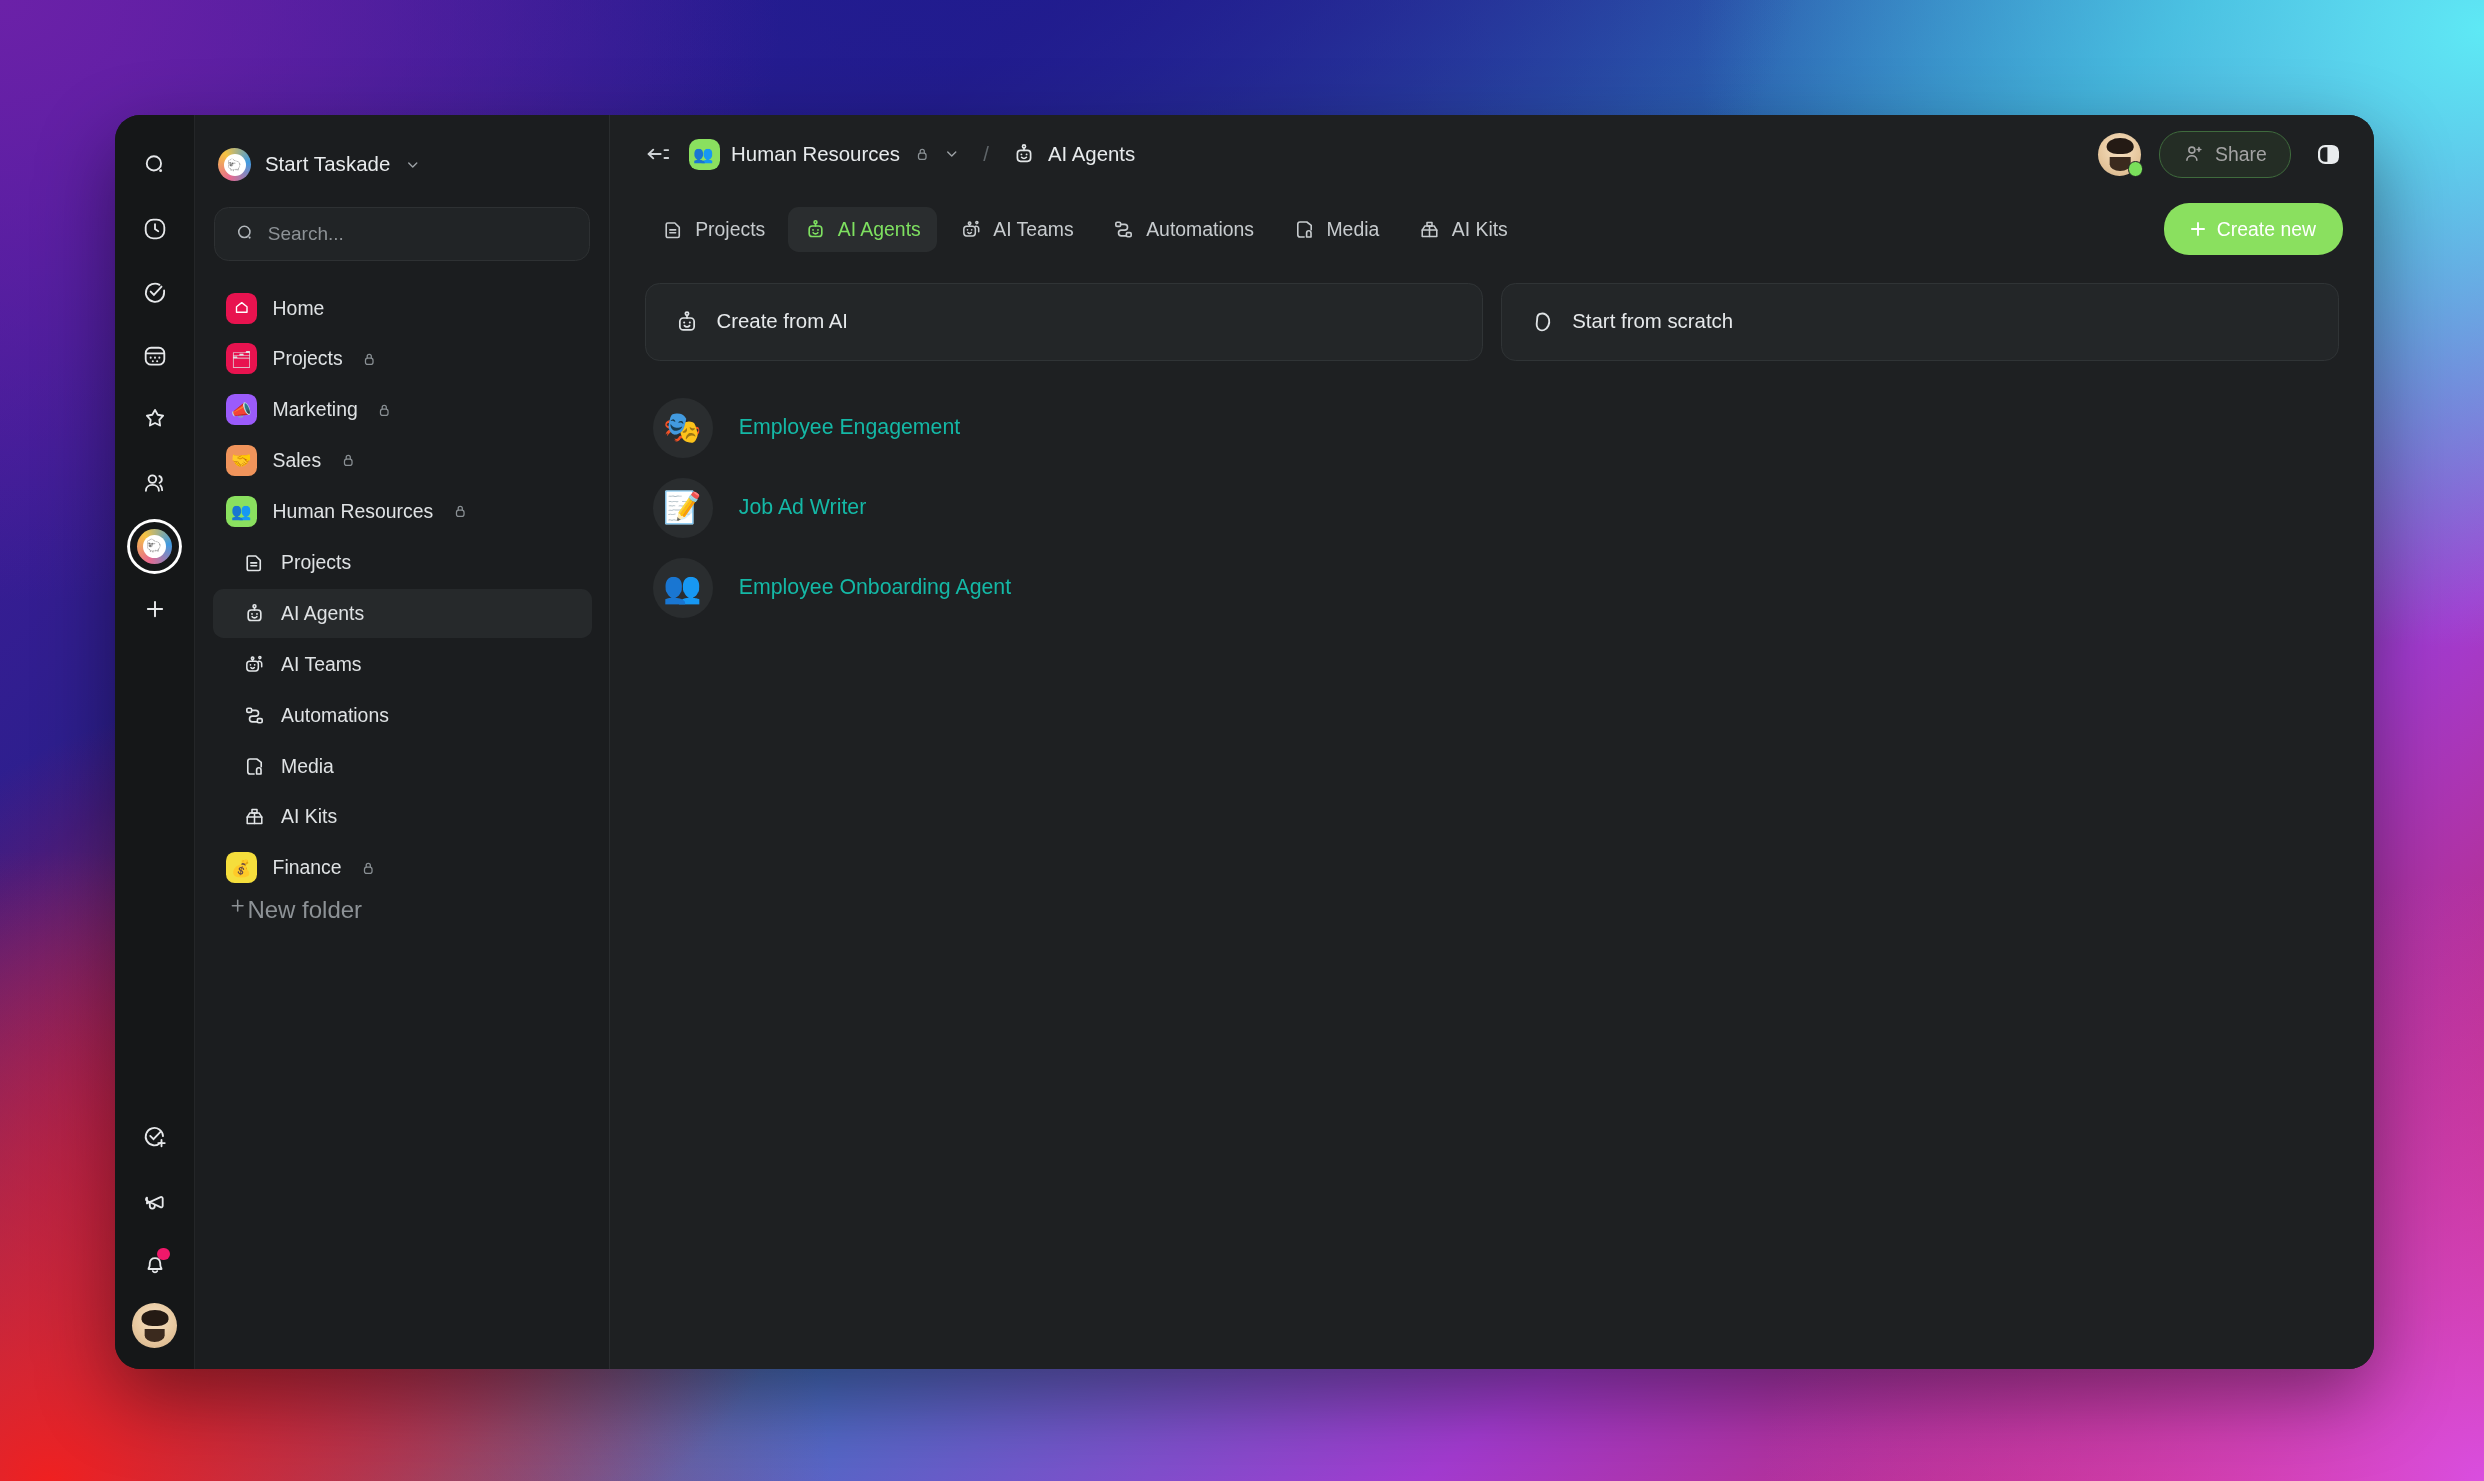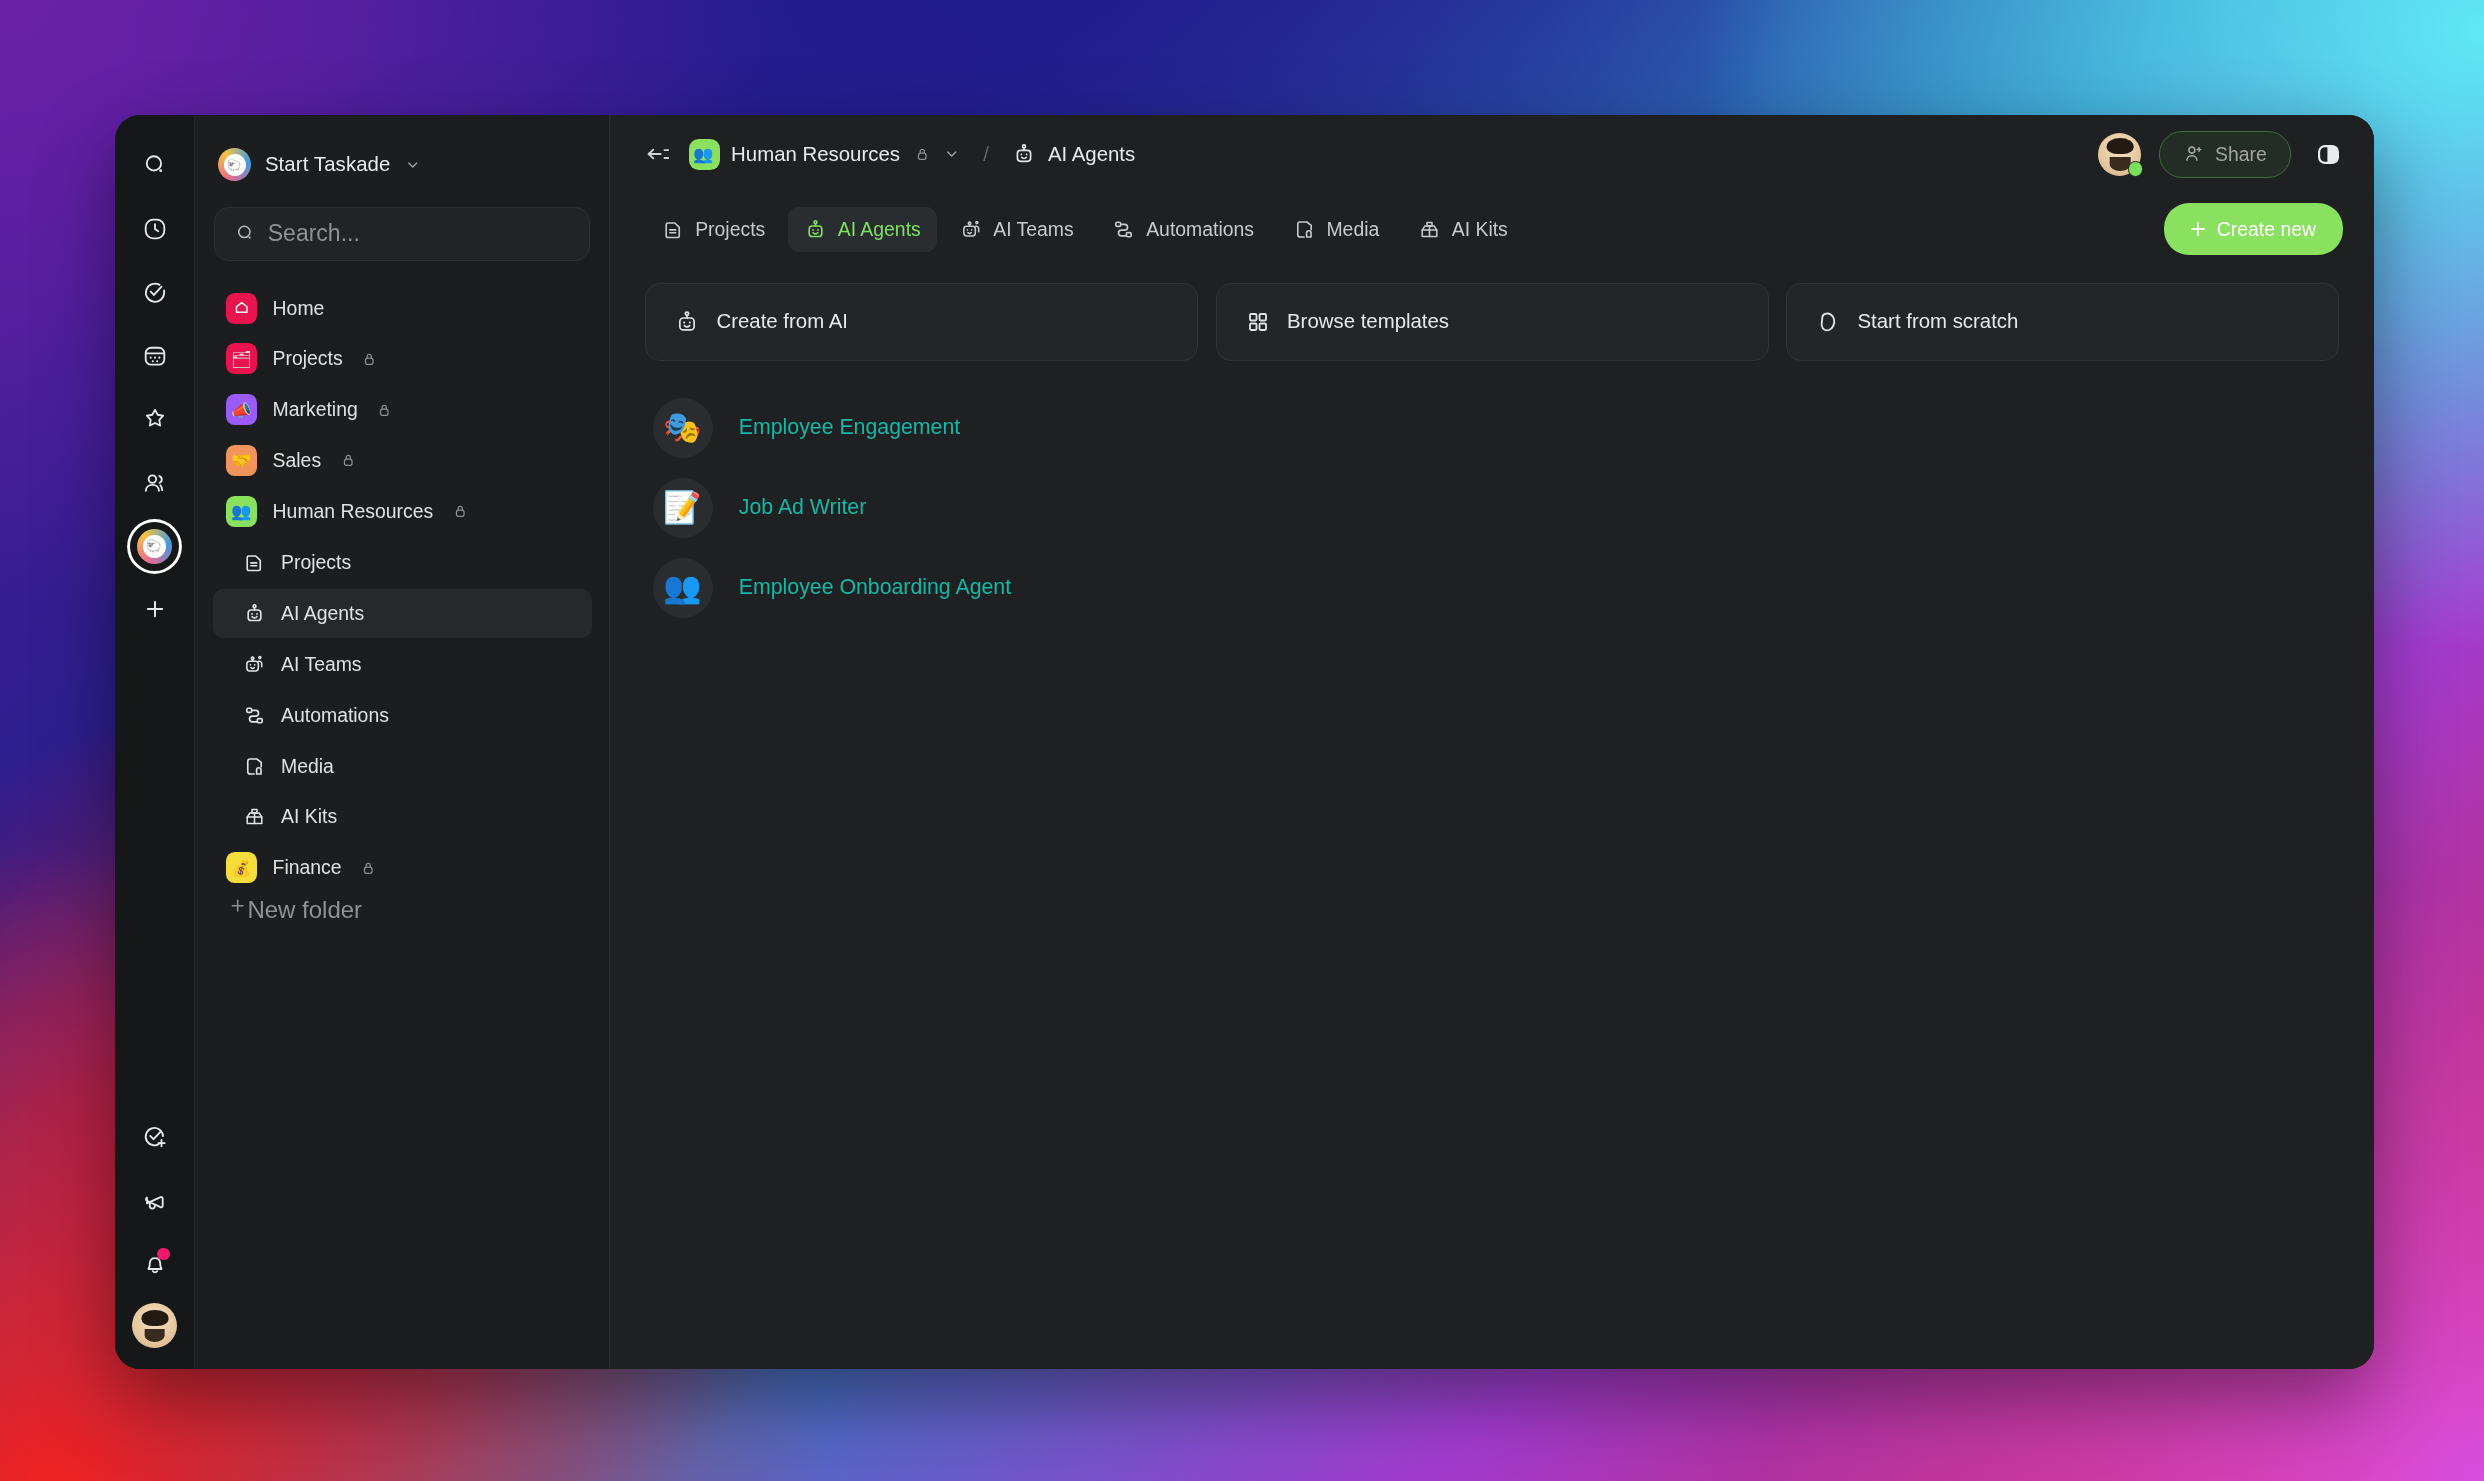--- a/index.html
+++ b/index.html
@@ -154,21 +154,21 @@
     background: #212426;
     border: 1px solid #2e3133;
     display: flex; align-items: center;
     padding: 0 19.4px;
     gap: 12.6px;
     cursor: text;
   }
   .search-box svg { width: 20.4px; height: 20.4px; color: #b3b8bc; flex: 0 0 20.4px; }
   .search-box input {
     background: transparent; border: 0; outline: 0;
-    color: #d6d9db; font-size: 23px;
+    color: #d6d9db; font-size: 19px;
     font-family: "Liberation Sans", sans-serif;
     width: 100%;
   }
   .search-box input::placeholder { color: #8d9296; }
 
   .nav-list { display: flex; flex-direction: column; gap: 1.9px; }
   .nav-item {
     display: flex; align-items: center;
     gap: 15.5px;
     height: 49px;
@@ -737,29 +737,20 @@
         <div class="action-card">
           <svg viewBox="0 0 24 24" fill="none" stroke="currentColor" stroke-width="1.6" stroke-linecap="round">
               <circle cx="12" cy="4.4" r="1.5"></circle>
               <path d="M12 5.9v2.4"></path>
               <rect x="5.4" y="8.3" width="13.2" height="11" rx="3.2"></rect>
               <circle cx="9.4" cy="12.4" r=".95" fill="currentColor" stroke="none"></circle>
               <circle cx="14.6" cy="12.4" r=".95" fill="currentColor" stroke="none"></circle>
               <path d="M9.6 15.3c.7.8 1.5 1.2 2.4 1.2s1.7-.4 2.4-1.2"></path>
             </svg>
           <span>Create from AI</span>
-        </div>
-        <div class="action-card">
-          <svg viewBox="0 0 24 24" fill="none" stroke="currentColor" stroke-width="1.7">
-              <rect x="4.6" y="4.6" width="6" height="6" rx="1.1"></rect>
-              <rect x="13.4" y="4.6" width="6" height="6" rx="1.1"></rect>
-              <rect x="4.6" y="13.4" width="6" height="6" rx="1.1"></rect>
-              <rect x="13.4" y="13.4" width="6" height="6" rx="1.1"></rect>
-            </svg>
-          <span>Browse templates</span>
         </div>
         <div class="action-card">
           <svg viewBox="0 0 24 24" fill="none" stroke="currentColor" stroke-width="1.7" stroke-linejoin="round">
               <path d="M9.6 4.4c3.6-1 7.2 1.4 8 5.2.9 4-1.2 8.4-4.6 9.8-3 1.2-6-.6-6.7-3.8-.5-2.3.3-4.2.3-6.4 0-1.9.6-4.2 3-4.8z"></path>
             </svg>
           <span>Start from scratch</span>
         </div>
       </div>
 
       <div class="agent-list">

